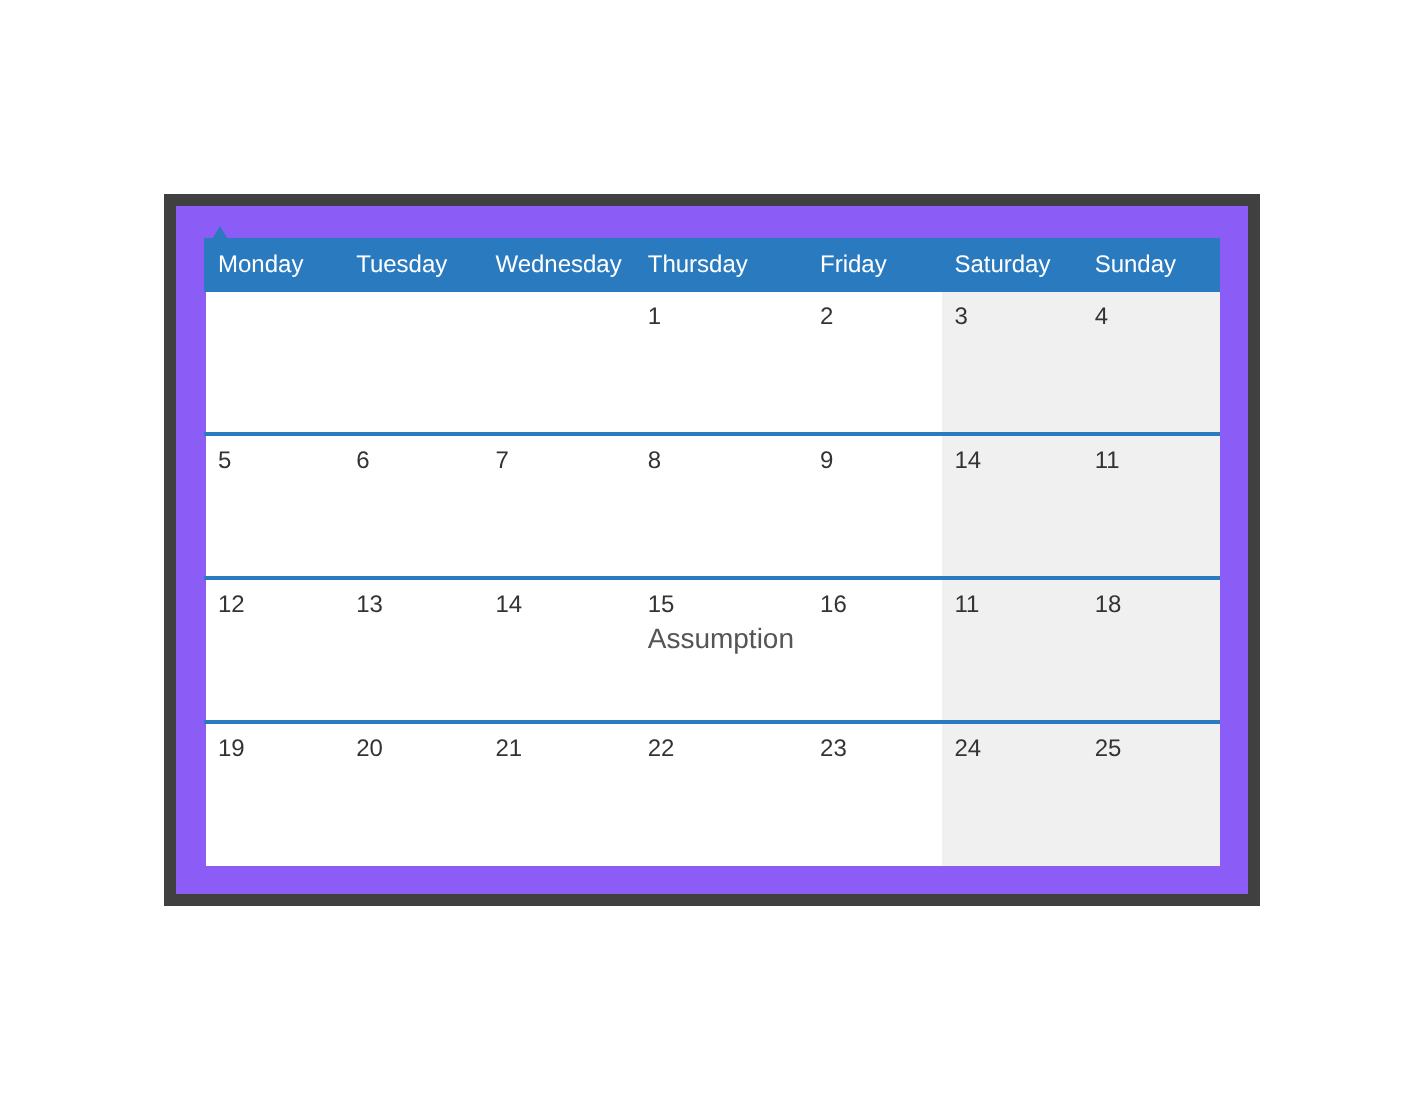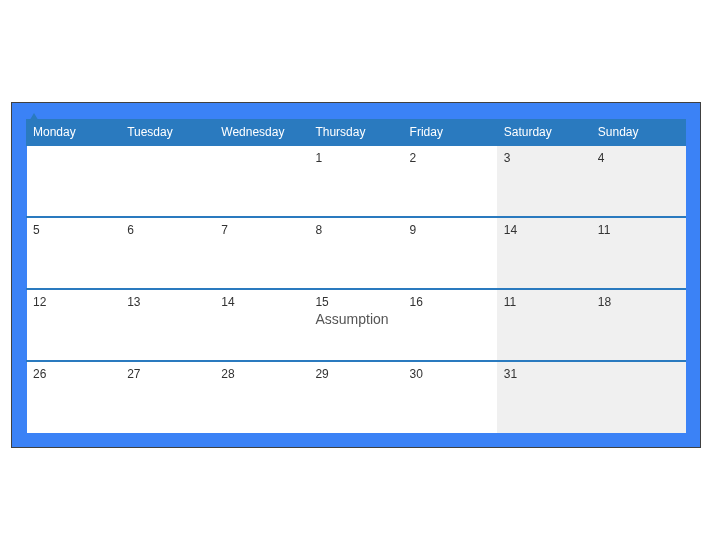--- a/index.html
+++ b/index.html
@@ -6,23 +6,23 @@
     body {
       background: #fff;
       font-family: Arial, sans-serif;
       width: 712px;
       height: 550px;
       display: flex;
       align-items: center;
       justify-content: center;
     }
     .calendar-container {
-      width: 690px;
-      background: #3b82f6;
-      border: 1px solid #404040;
+      width: 548px;
+      background: #8b5cf6;
+      border: 6px solid #404040;
       padding: 10px 14px 14px;
     }
     .calendar-header {
       display: flex;
       align-items: center;
       justify-content: center;
       position: relative;
       margin-bottom: 6px;
     }
     .brand {
@@ -208,34 +208,36 @@
           </td>
           <td class="weekend-cell">
             <span class="day-number">11</span>
           </td>
           <td class="weekend-cell">
             <span class="day-number">18</span>
           </td>
         </tr>
         <tr>
           <td>
-            <span class="day-number">26</span>
-          </td>
-          <td>
-            <span class="day-number">27</span>
-          </td>
-          <td>
-            <span class="day-number">28</span>
-          </td>
-          <td>
-            <span class="day-number">29</span>
-          </td>
-          <td>
-            <span class="day-number">30</span>
-          </td>
-          <td class="weekend-cell">
-            <span class="day-number">31</span>
-          </td>
-          <td class="weekend-cell empty-cell"></td>
+            <span class="day-number">19</span>
+          </td>
+          <td>
+            <span class="day-number">20</span>
+          </td>
+          <td>
+            <span class="day-number">21</span>
+          </td>
+          <td>
+            <span class="day-number">22</span>
+          </td>
+          <td>
+            <span class="day-number">23</span>
+          </td>
+          <td class="weekend-cell">
+            <span class="day-number">24</span>
+          </td>
+          <td class="weekend-cell">
+            <span class="day-number">25</span>
+          </td>
         </tr>
       </tbody>
   </table>
 </div>
 
 </body></html>

